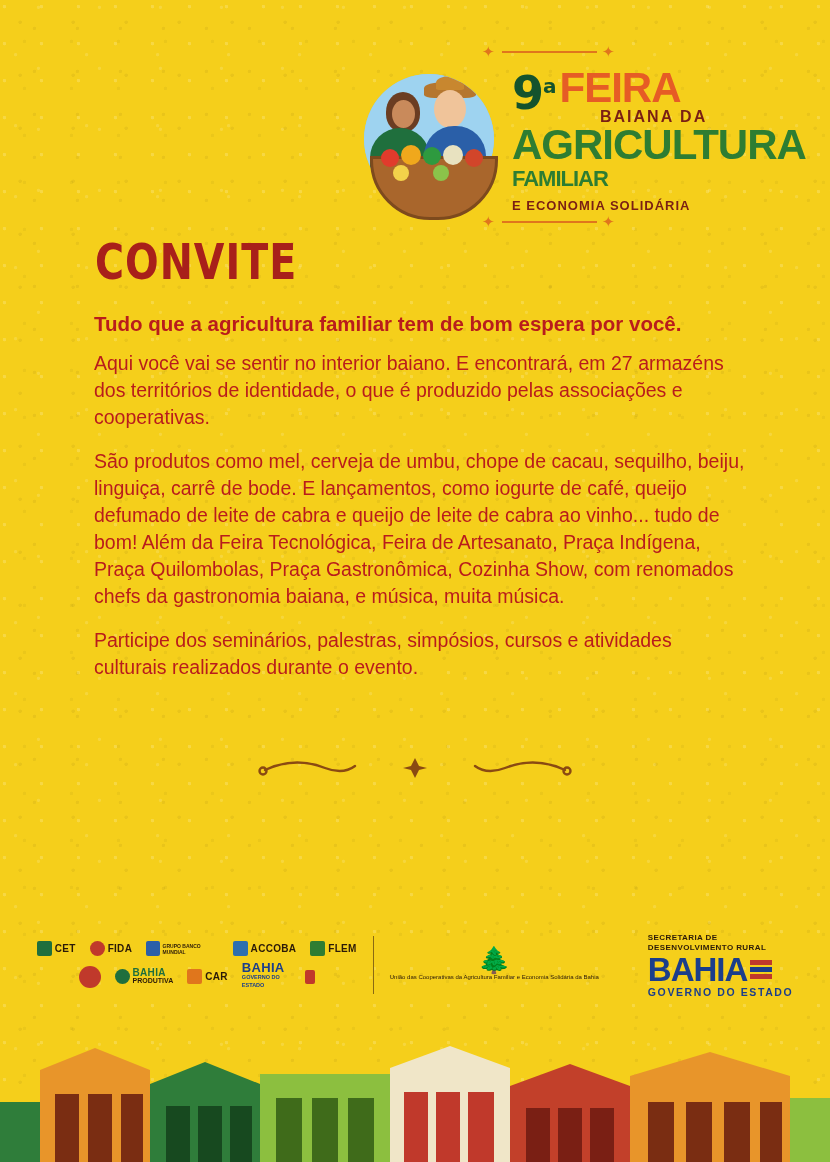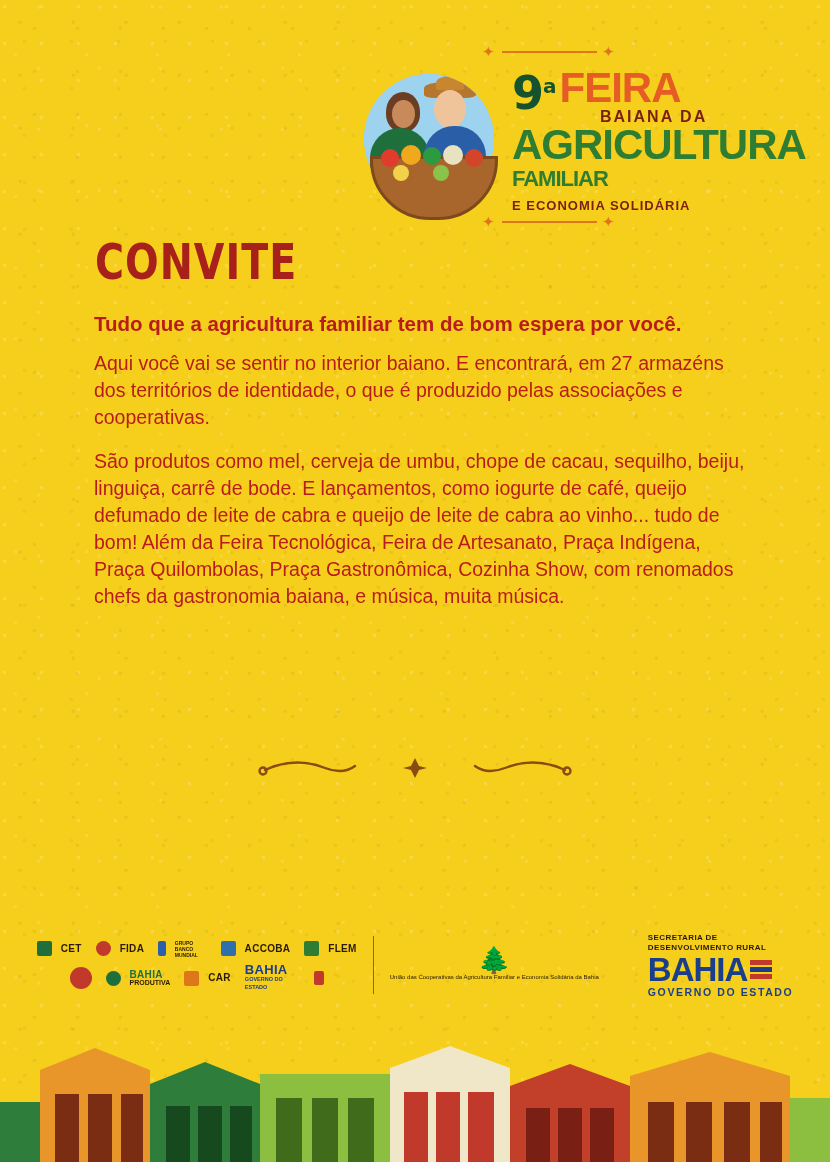--- a/index.html
+++ b/index.html
@@ -107,21 +107,21 @@
   }
 
   
   .logobar{
     position:absolute;left:0;right:0;top:920px;height:90px;
     display:flex;align-items:center;justify-content:center;gap:0;
   }
   .logo-left{width:320px;display:flex;flex-direction:column;gap:8px;align-items:center;}
   .logo-row{display:flex;align-items:center;justify-content:center;gap:14px;}
   .mini{
-    display:flex;align-items:center;gap:9px;
+    display:flex;align-items:center;gap:3px;
     color:#2b1a08;font-size:7px;font-weight:bold;line-height:7px;
   }
   .mini .glyph{width:15px;height:15px;border-radius:2px;display:inline-block;}
   .mini .txt{max-width:60px;}
   .mini .big{font-size:10px;letter-spacing:.3px;}
   .divider{width:1px;height:58px;background:#8a6a12;margin:0 16px;}
   .unicafes{text-align:center;color:#1f6f3d;}
   .unicafes .word{font-size:26px;font-weight:bold;letter-spacing:-1px;}
   .unicafes .word .ba{color:#e0761c;font-size:15px;}
   .unicafes .sub{font-size:6px;color:#2b1a08;line-height:8px;margin-top:2px;}
@@ -190,20 +190,21 @@
       <div class="econ">E ECONOMIA SOLIDÁRIA</div>
     </div>
   </div>
 
   <div class="convite">CONVITE</div>
 
   <div class="body-text">
     <p class="lead">Tudo que a agricultura familiar tem de bom espera por você.</p>
     <p class="para">Aqui você vai se sentir no interior baiano. E encontrará, em 27 armazéns dos territórios de identidade, o que é produzido pelas associações e cooperativas.</p>
     <p class="para">São produtos como mel, cerveja de umbu, chope de cacau, sequilho, beiju, linguiça, carrê de bode. E lançamentos, como iogurte de café, queijo defumado de leite de cabra e queijo de leite de cabra ao vinho... tudo de bom! Além da Feira Tecnológica, Feira de Artesanato, Praça Indígena, Praça Quilombolas, Praça Gastronômica, Cozinha Show, com renomados chefs da gastronomia baiana, e música, muita música.</p>
+    <p class="para">Participe dos seminários, palestras, simpósios, cursos e atividades culturais realizados durante o evento.</p>
   </div>
 
   <div class="ornament">
     <svg class="orn-svg" width="320" height="30" viewBox="0 0 320 30">
       <path d="M10 18 q30 -14 60 -2 q18 7 30 -2" stroke="#8a4a12" stroke-width="2.4" fill="none" stroke-linecap="round"></path>
       <circle cx="8" cy="19" r="3.5" fill="none" stroke="#8a4a12" stroke-width="2.4"></circle>
       <path d="M310 18 q-30 -14 -60 -2 q-18 7 -30 -2" stroke="#8a4a12" stroke-width="2.4" fill="none" stroke-linecap="round"></path>
       <circle cx="312" cy="19" r="3.5" fill="none" stroke="#8a4a12" stroke-width="2.4"></circle>
       <path d="M160 6 L164 14 L172 16 L164 18 L160 26 L156 18 L148 16 L156 14 Z" fill="#8a4a12"></path>
     </svg>

